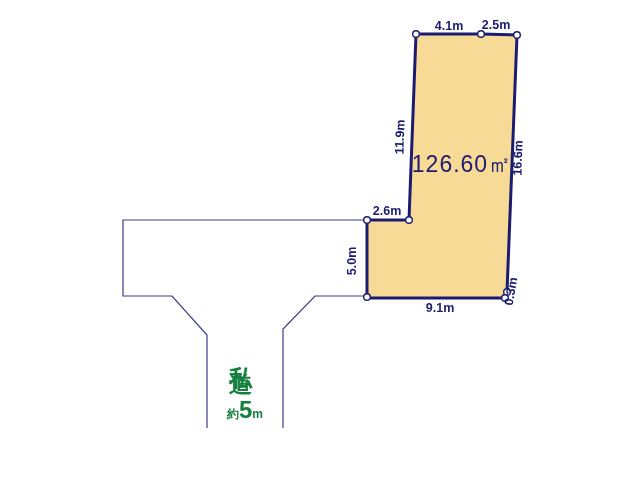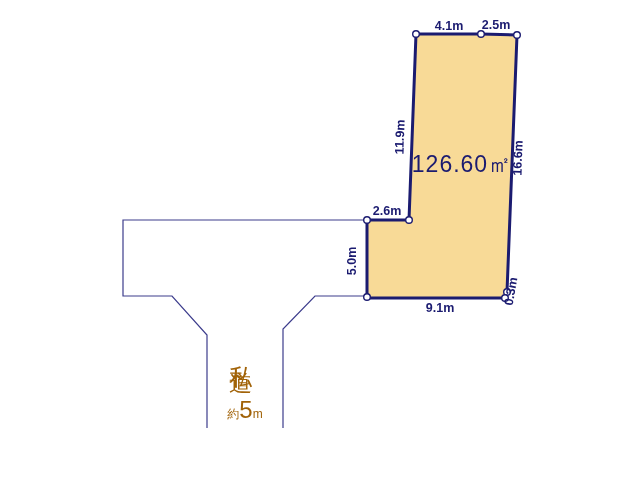--- a/index.html
+++ b/index.html
@@ -10,21 +10,21 @@
   .canvas svg{position:absolute;left:0;top:0;}
   .plot-shape{stroke:#1b1b70;stroke-width:3;stroke-linejoin:miter;}
   .road-line{fill:none;stroke:#3c3c8c;stroke-width:1.2;}
   .vertex{fill:#ffffff;stroke:#1b1b70;stroke-width:1.4;}
   .dim-label{font:bold 12.5px "Liberation Sans",sans-serif;fill:#1b1b70;text-anchor:middle;}
   .area-label{font:23px "Liberation Sans",sans-serif;fill:#1b1b70;text-anchor:middle;letter-spacing:1px;}
   .compass-circle{fill:#ffffff;stroke:#1b1b70;stroke-width:1.6;}
   .compass-needle{stroke:#1b1b70;stroke-width:1.4;fill:none;}
   .compass-bird{fill:#1b1b70;stroke:none;}
   .compass-n{font:bold 11px "Liberation Sans",sans-serif;fill:#1b1b70;text-anchor:middle;}
-  .overlay{position:absolute;color:#a16207;}
+  .overlay{position:absolute;color:#15803d;font-weight:bold;}
   .road-label{
     left:229px;top:347px;
     writing-mode:vertical-rl;text-orientation:upright;
     font-size:23px;letter-spacing:6px;line-height:1;
   }
   .road-width{
     left:214px;top:396px;width:62px;text-align:center;white-space:nowrap;
   }
   .road-width .approx{font-size:12px;}
   .road-width .value{font-size:24px;}

